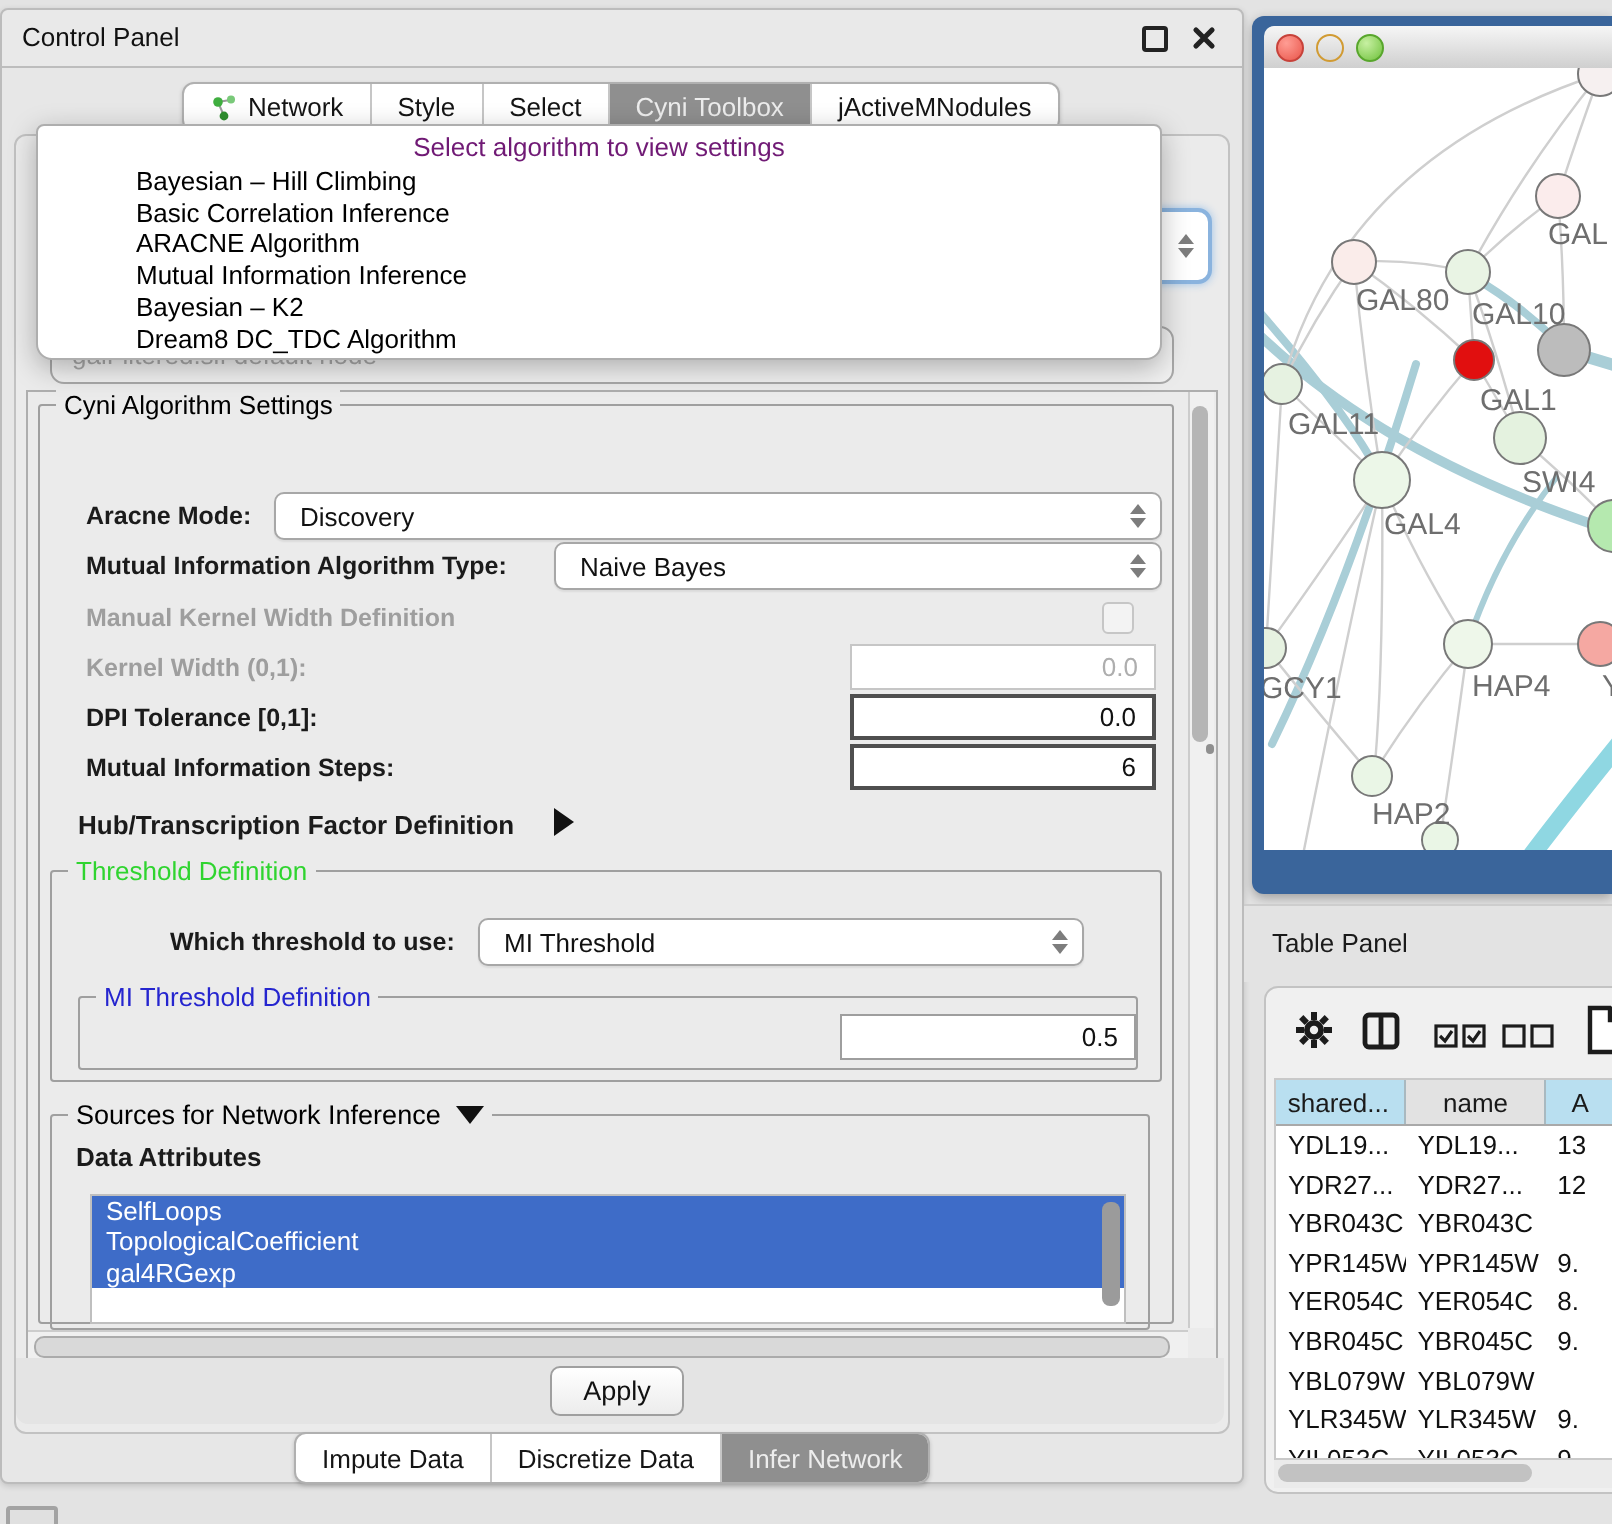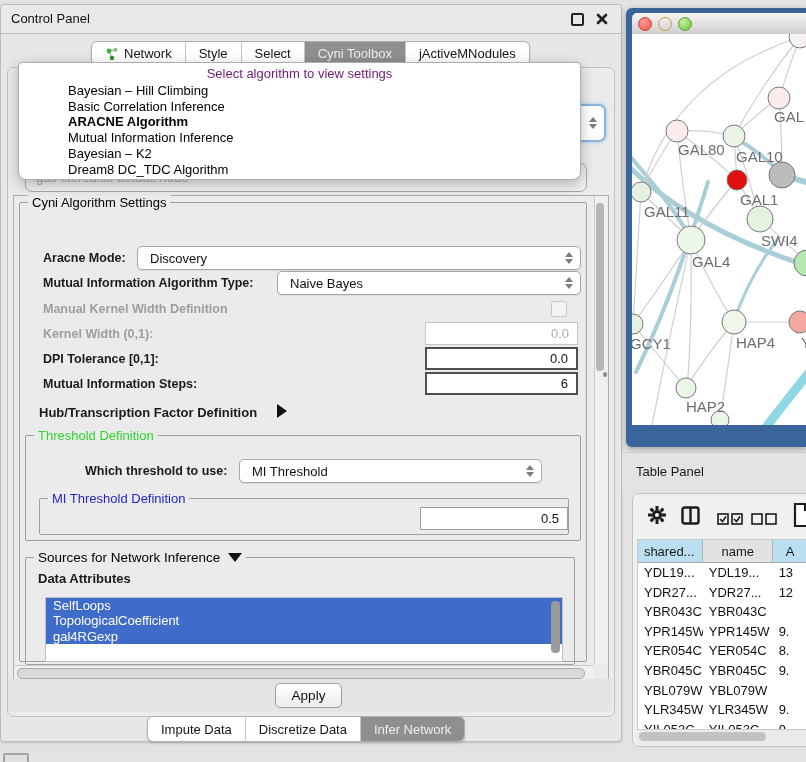--- a/index.html
+++ b/index.html
@@ -1,18 +1,18 @@
 <!DOCTYPE html>
 <html><head>
 <meta charset="utf-8">
 <style>
   html,body{margin:0;padding:0;background:#e3e3e3;font-family:"Liberation Sans",sans-serif;}
   #screen{position:relative;width:806px;height:762px;overflow:hidden;background:#e3e3e3;}
   .abs{position:absolute;}
-  .bold{font-weight:bold;}
+  .bold{font-weight:normal;}
 
   
   #cp-window{left:0;top:4px;width:620px;height:736px;background:#e7e7e7;border:1px solid #bcbcbc;border-radius:4px;box-shadow:0 1px 3px rgba(0,0,0,.15);}
   #cp-titlebar{left:0;top:0;width:100%;height:28px;border-bottom:1px solid #bdbdbd;background:#e9e9e9;border-radius:4px 4px 0 0;}
   #cp-title{left:10px;top:6px;font-size:13px;color:#111;}
   .tb-btn{top:7px;width:14px;height:14px;display:flex;align-items:center;justify-content:center;cursor:default;}
   #float-btn{right:37px;}
   #float-sq{width:9px;height:9px;border:2px solid #222;border-radius:2px;}
   #close-btn{right:12px;}
 

